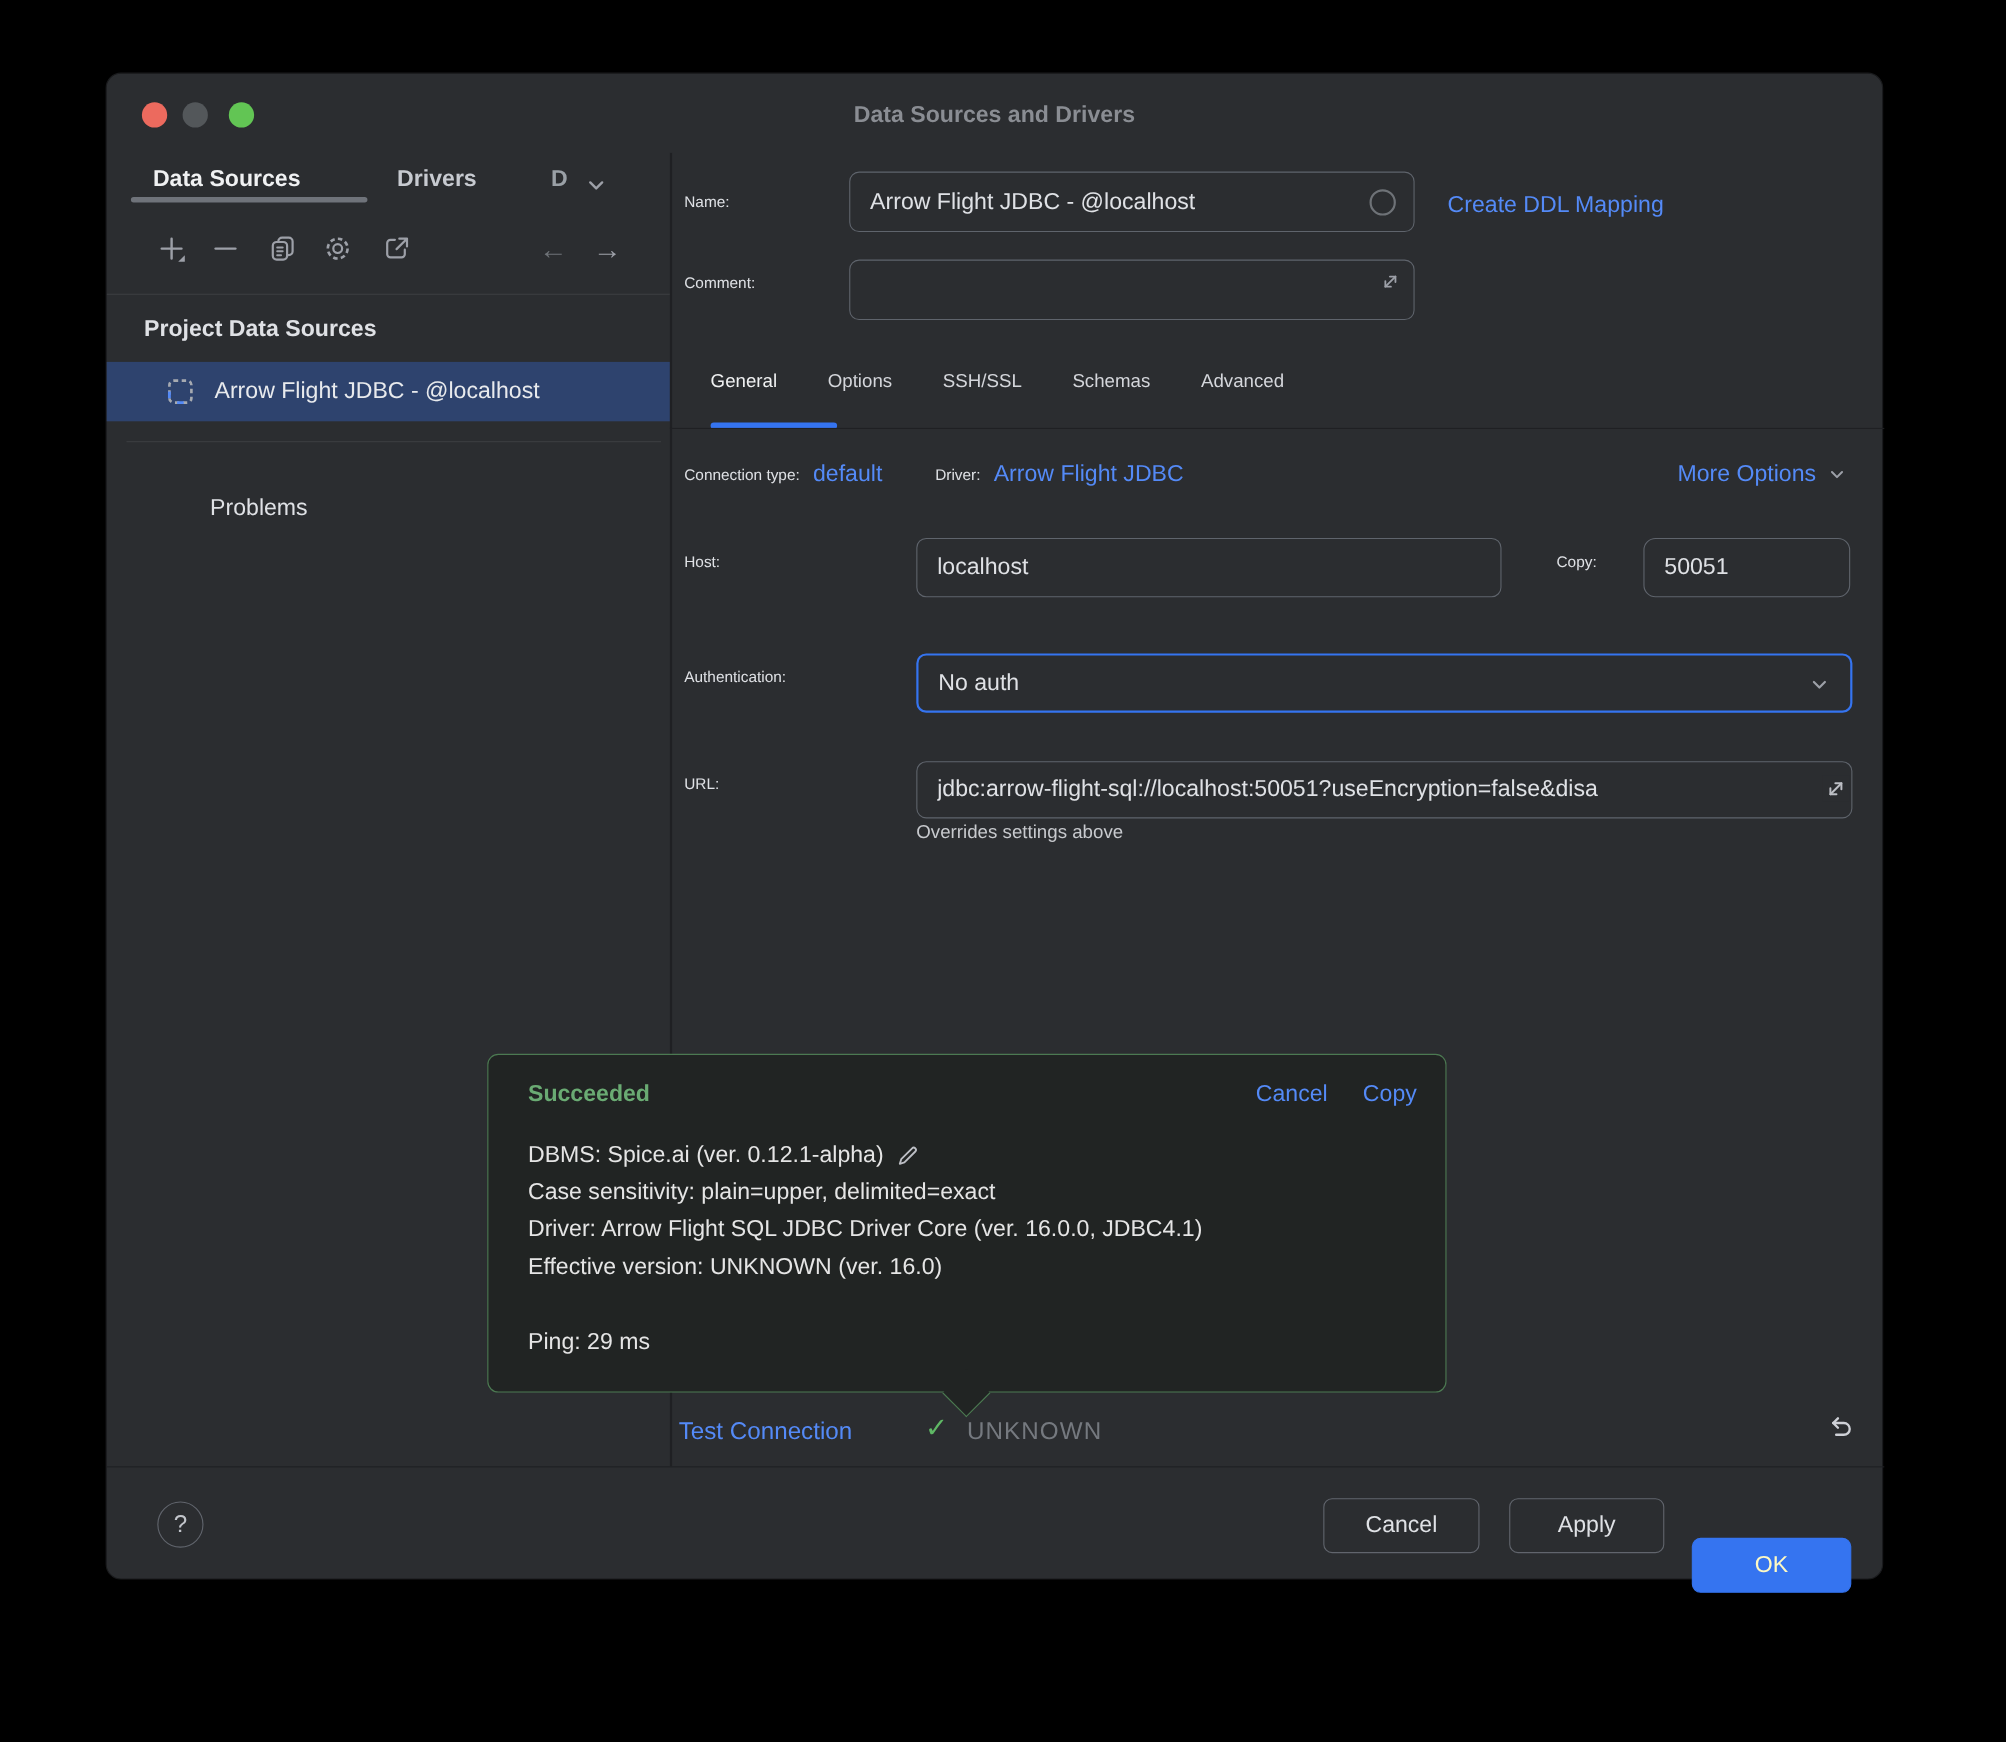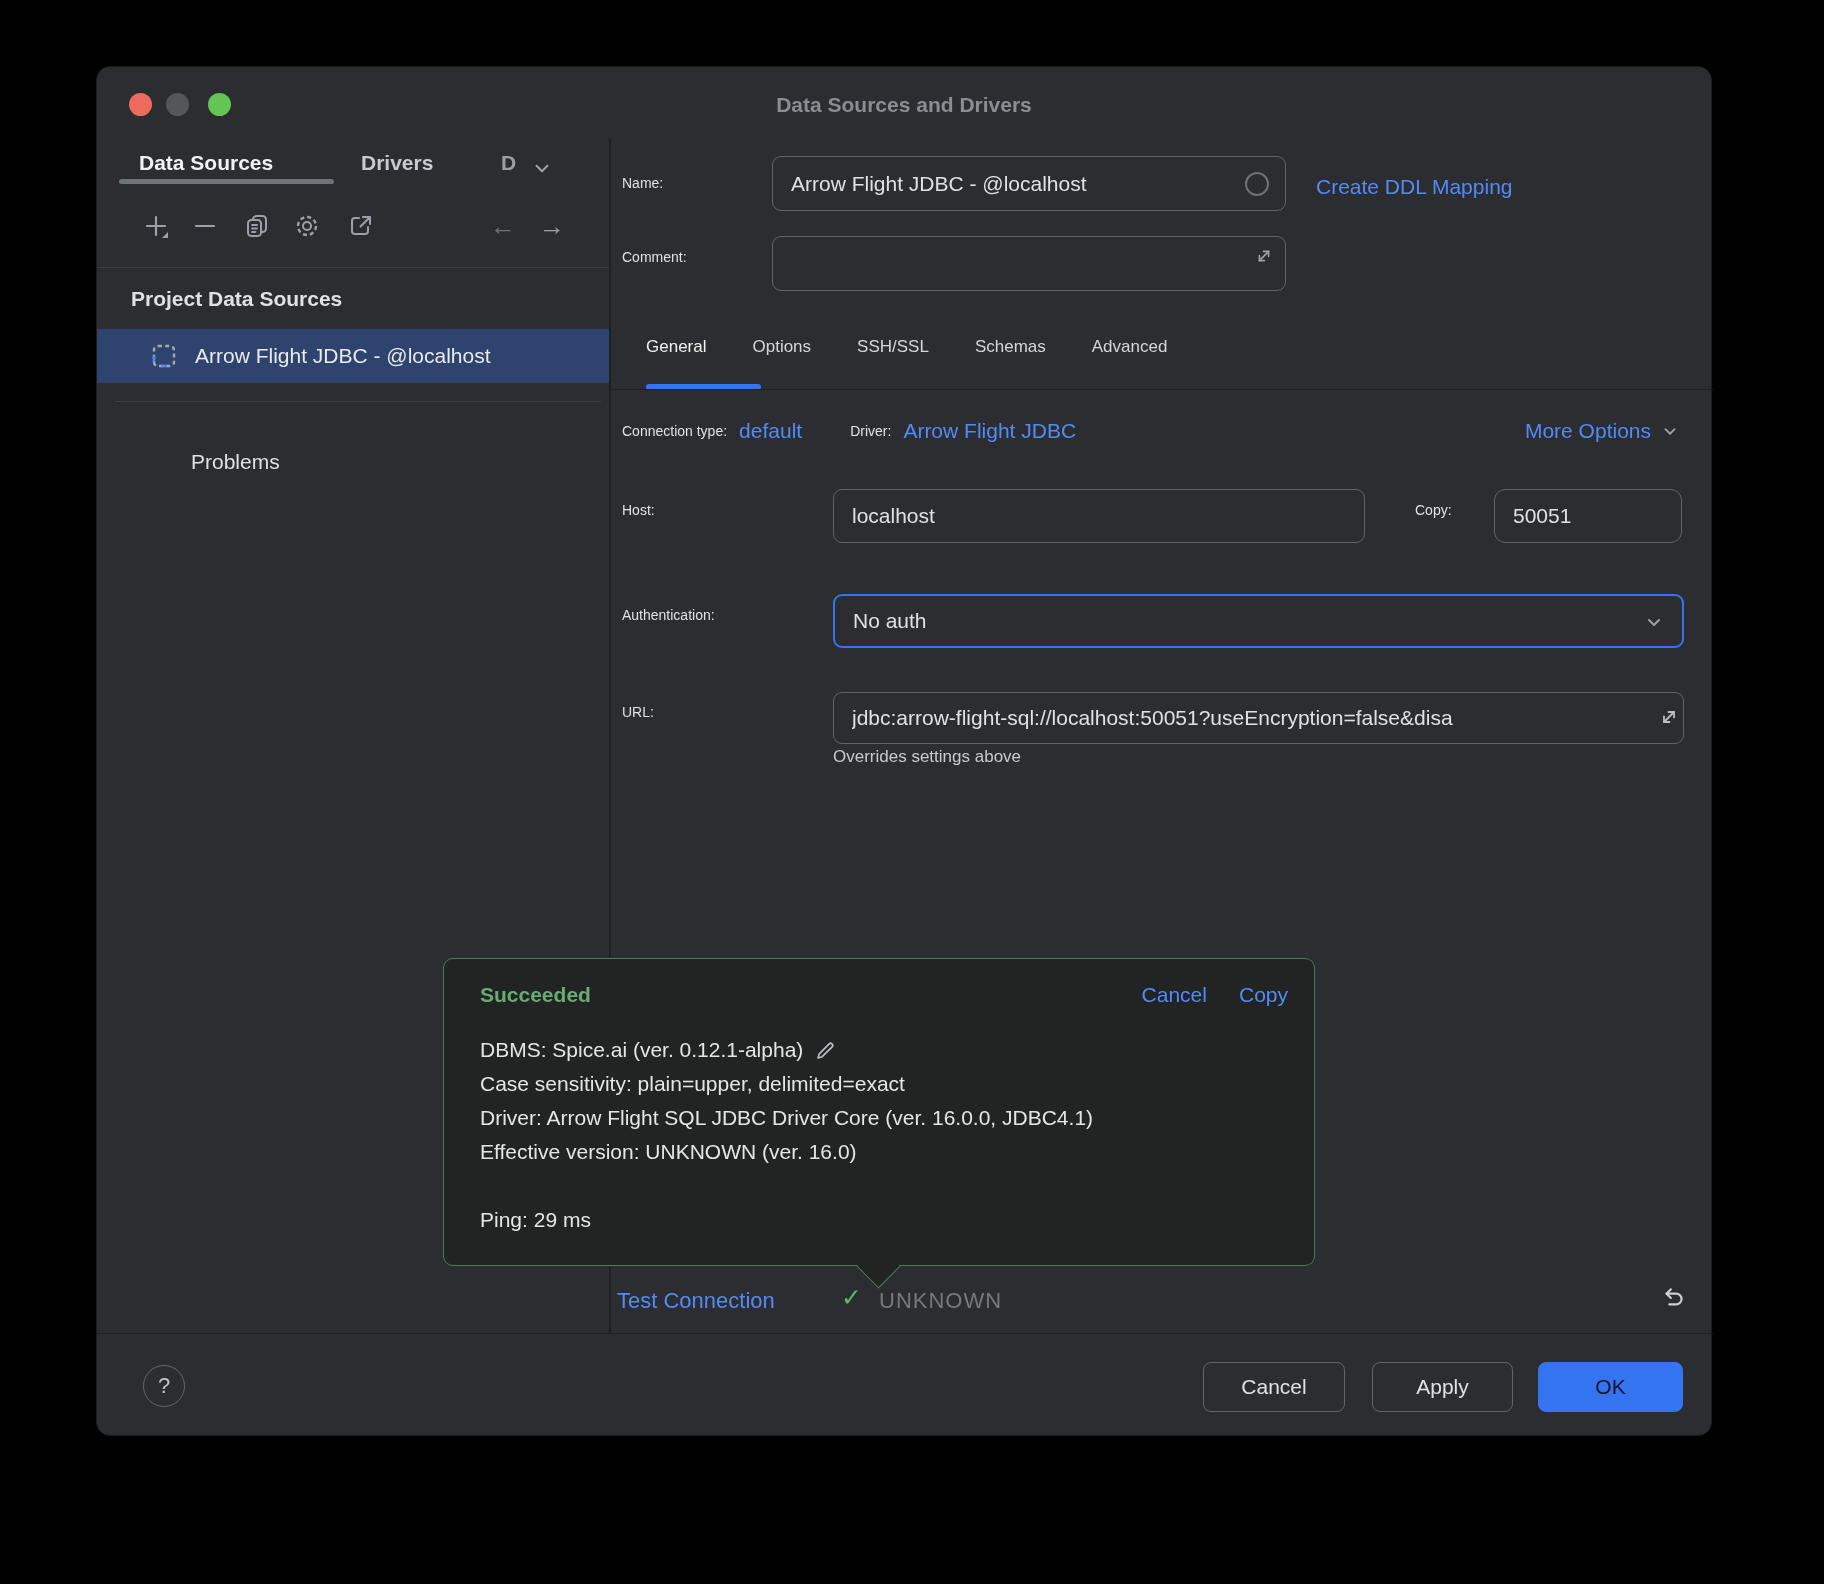--- a/index.html
+++ b/index.html
@@ -34,21 +34,21 @@
     transform:rotate(45deg);border-right:1px solid #4c7a52;border-bottom:1px solid #4c7a52;}
   .popup-status{position:absolute;left:36px;top:24px;font-size:21px;font-weight:600;color:#6aab73;}
   .popup-links{position:absolute;right:26px;top:24px;display:flex;gap:32px;}
   .popup-body{position:absolute;left:36px;top:74px;font-size:21px;color:#e5e5e5;line-height:34px;}
   .blank-line{height:34px;}
   .test-link{position:absolute;left:520px;top:1221px;font-size:22px;color:#548af7;}
   .test-result{position:absolute;left:782px;top:1221px;font-size:22px;color:#75797f;letter-spacing:1px;}
   .check{position:absolute;left:744px;top:1216px;font-size:25px;color:#5fb865;font-weight:bold;}
   .btn{position:absolute;top:1295px;height:50px;box-sizing:border-box;border:1px solid #61656d;border-radius:8px;
     background:transparent;color:#dfe1e5;font-size:21px;display:flex;align-items:center;justify-content:center;}
-  .btn.primary{background:#3574f0;border-color:#3574f0;color:#0f172a;}
+  .btn.primary{background:#3574f0;border-color:#3574f0;color:#fef9c3;margin-top:36px;}
   .help{position:absolute;left:46px;top:1298px;width:42px;height:42px;border:1px solid #61656d;border-radius:50%;
     box-sizing:border-box;display:flex;align-items:center;justify-content:center;font-size:22px;color:#c2c5cb;}
   svg{display:block;}
 </style>
 </head>
 <body>
 
 <div class="window">
 
   <div class="light" style="left:32px;background:#ec6a5e;"></div>

